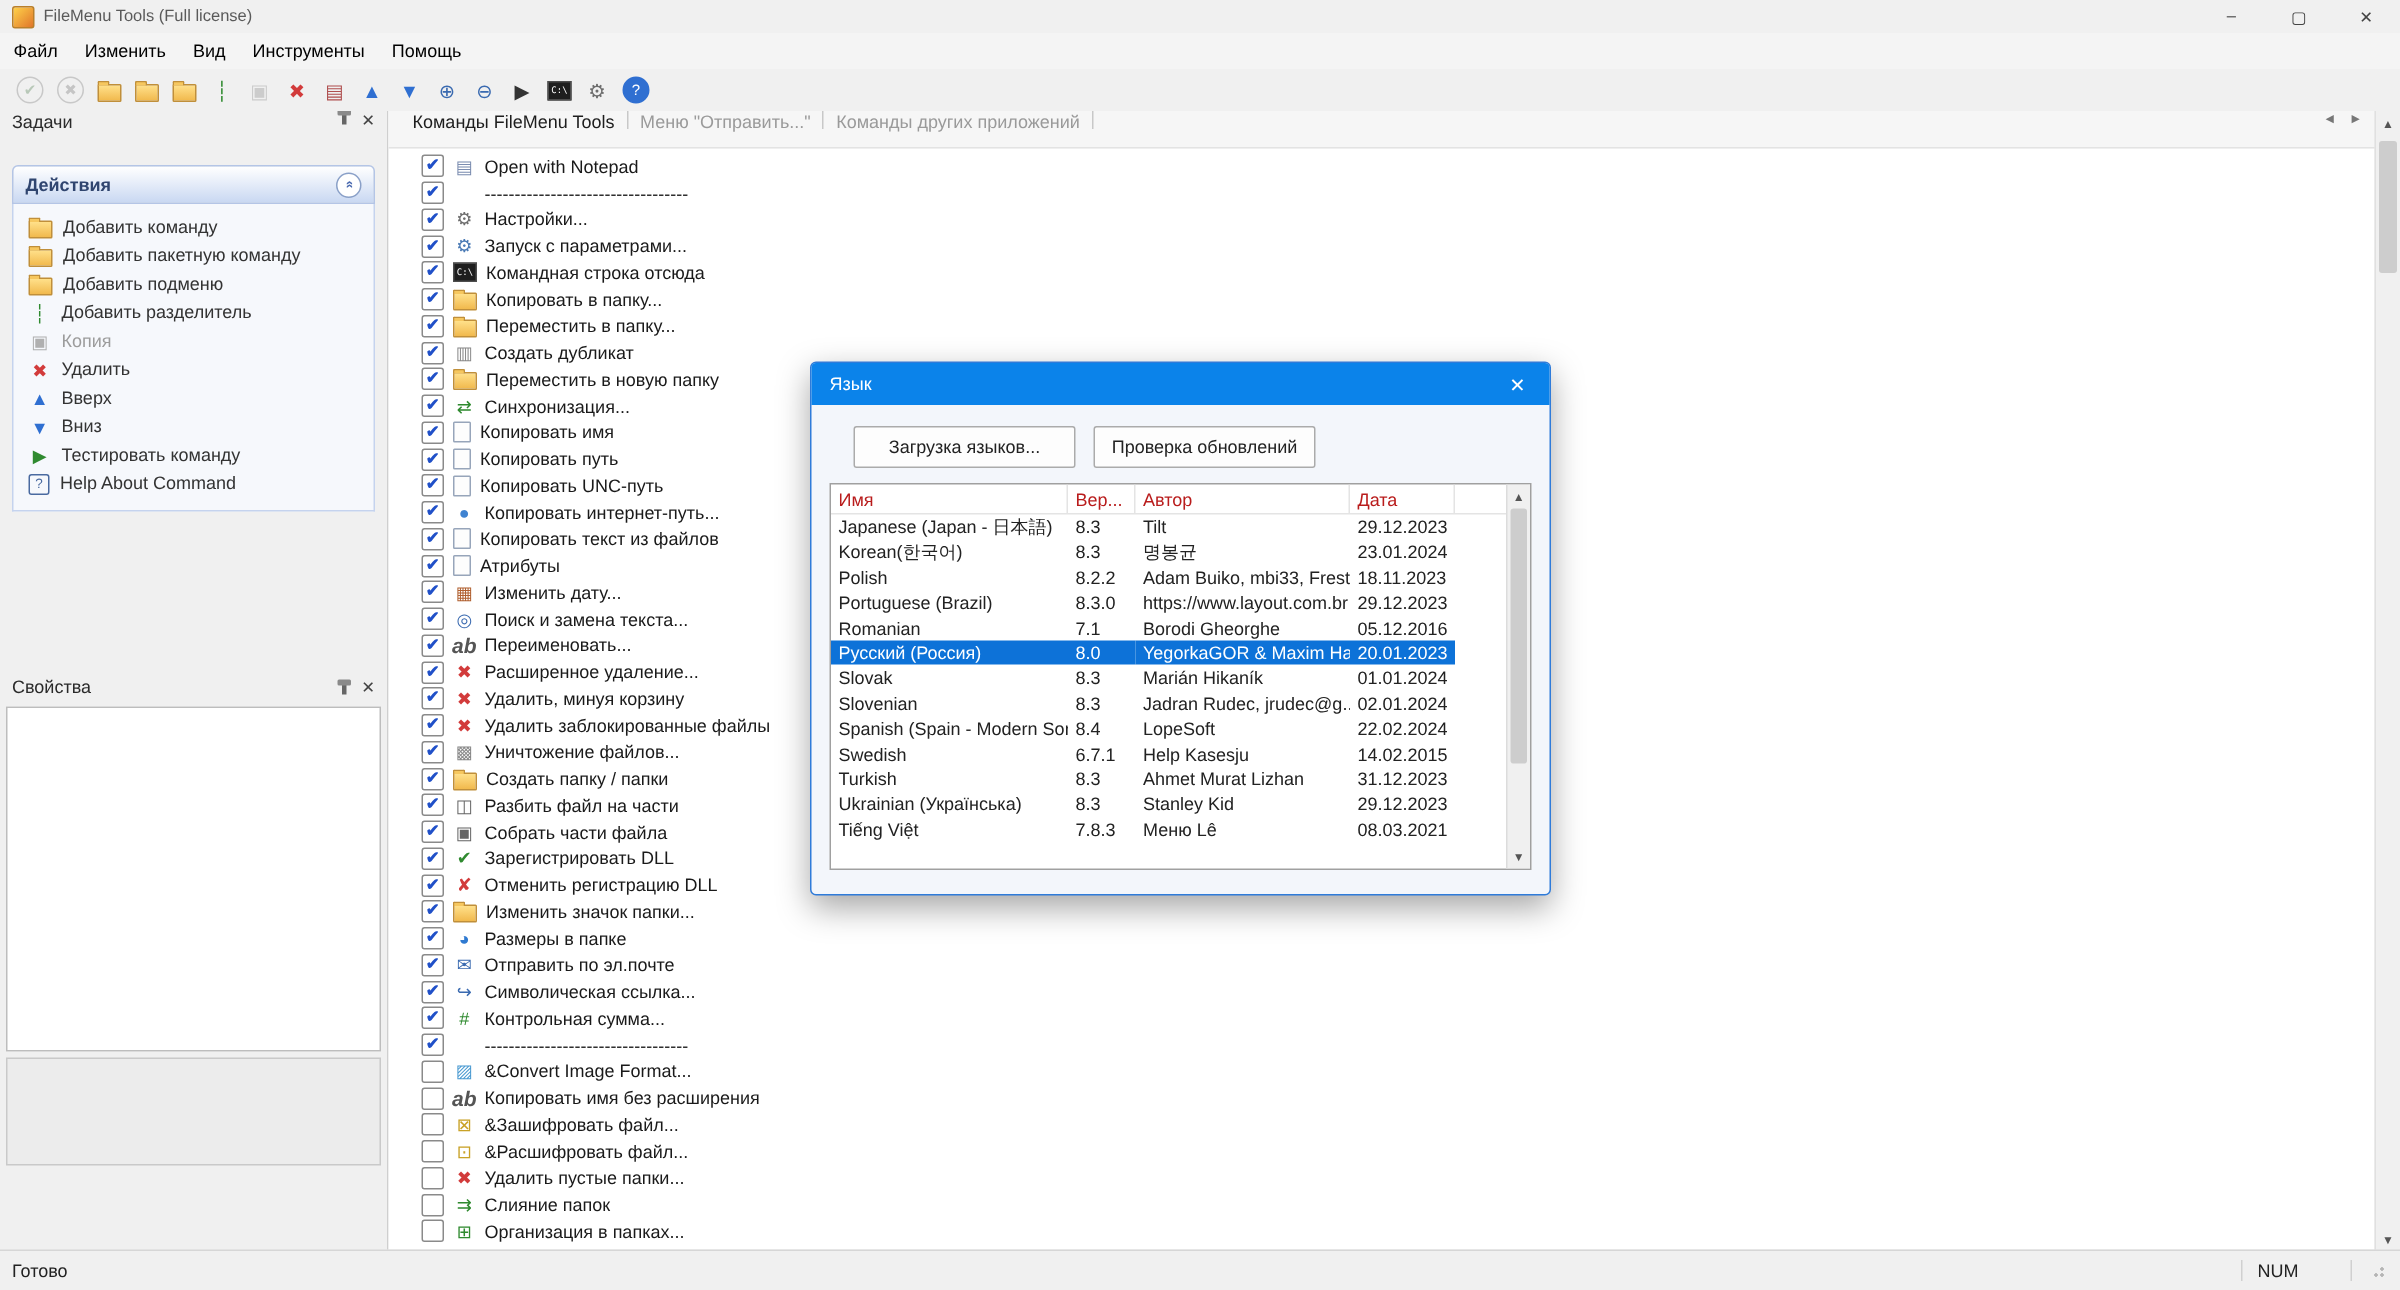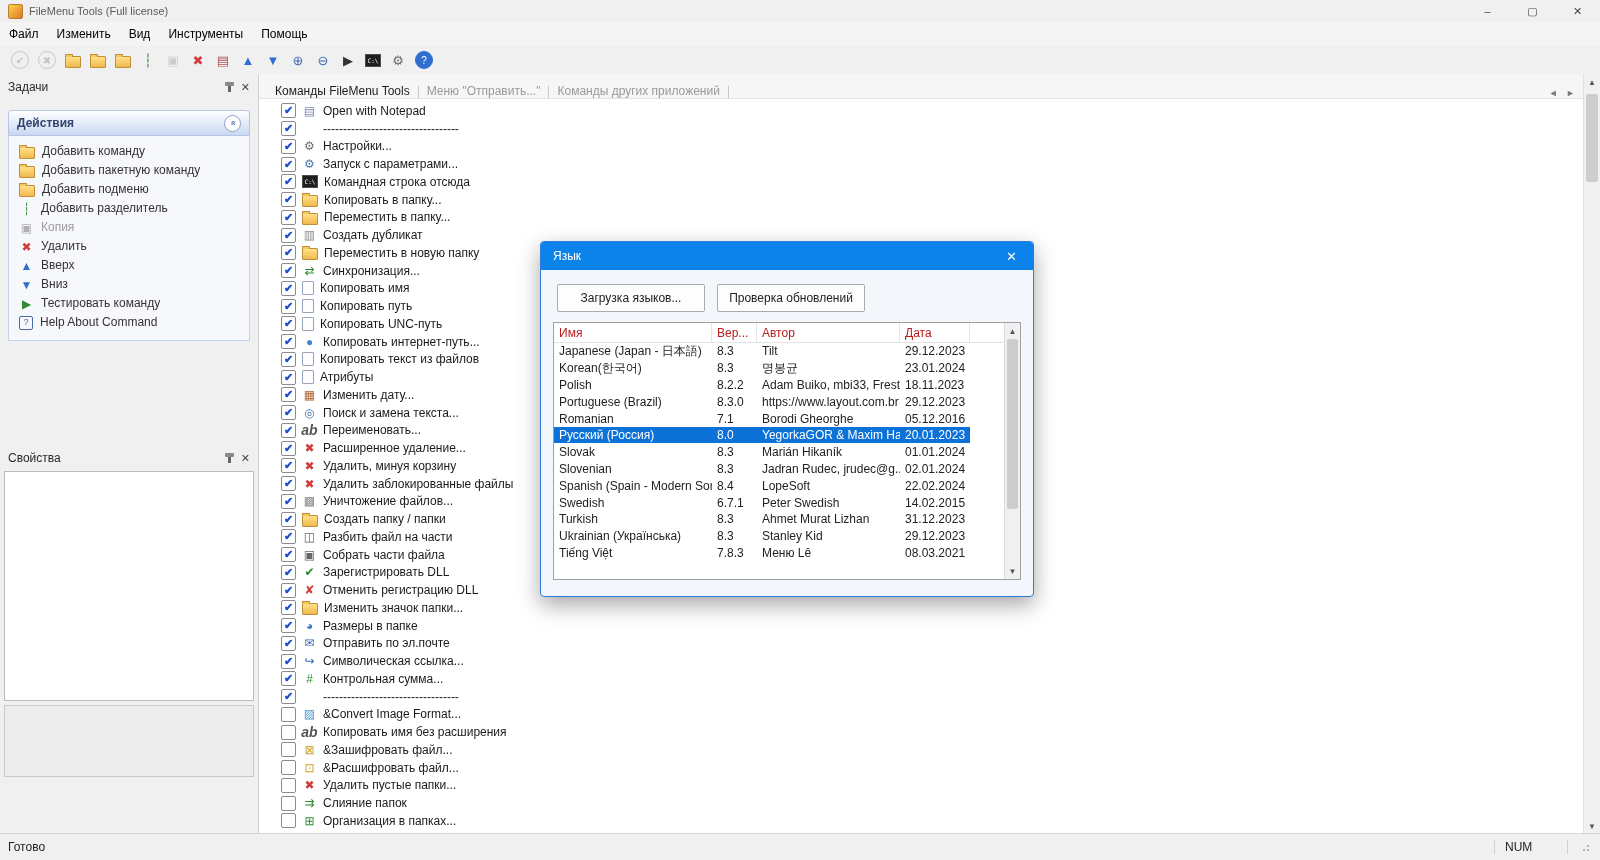--- a/index.html
+++ b/index.html
@@ -36,21 +36,21 @@
   .shape-folder::before{content:"";position:absolute;top:-3px;left:-1px;width:6px;height:2px;
                 background:#f6c75f;border:1px solid #c08f3a;border-bottom:none;border-radius:1px 1px 0 0}
   .shape-page{width:10px;height:12px;background:#fdfdfd;border:1px solid #97a5ba;border-radius:1px;flex:none}
   .shape-cmd{width:14px;height:11px;background:#1e1e1e;border:1px solid #4d4d4d;color:#fff;
              font-size:6px;display:flex;align-items:center;justify-content:center;
              font-family:"DejaVu Sans Mono",monospace;flex:none}
 
   
   .leftpanel{position:absolute;left:0;top:74px;width:258px;bottom:26px;background:#f0f0f0;
              border-right:1px solid #cfcfcf;overflow:hidden}
-  .panel-cap{height:26px;display:flex;align-items:center;padding:0 8px;color:#2a2a2a}
+  .panel-cap{height:26px;display:flex;align-items:flex-start;padding:0 8px;color:#2a2a2a}
   .panel-cap .cap-title{margin-right:auto}
   .pin{width:3px;height:9px;background:#666;position:relative;margin:0 10px 0 0;flex:none}
   .pin::before{content:"";position:absolute;top:-1px;left:-3px;width:9px;height:4px;background:#8a8a8a;border-radius:1px}
   .x-small{color:#444;font-size:11px;flex:none}
   .taskbox{margin:10px 8px 0 8px}
   .taskbox-hdr{height:24px;background:linear-gradient(#ffffff,#c9d8f2);border:1px solid #b4c5e6;
                border-radius:4px 4px 0 0;display:flex;align-items:center;padding:0 8px;
                font-weight:bold;color:#30456f}
   .taskbox-hdr.solo{border-radius:4px}
   .chev-circle{margin-left:auto;width:15px;height:15px;border-radius:50%;background:#fff;
@@ -61,21 +61,21 @@
   .action-item{display:flex;align-items:center;gap:7px;padding:2px 10px;color:#333;line-height:15px}
   .action-item.disabled{color:#9c9c9c}
   .props-cap{height:18px;display:flex;align-items:center;padding:0 8px;color:#2a2a2a;margin-top:108px}
   .props-cap .cap-title{margin-right:auto}
   .props-box{margin:4px;height:228px;background:#fff;border:1px solid #bdbdbd}
   .props-sub{margin:4px;height:70px;background:#ececec;border:1px solid #c9c9c9}
 
   
   .main{position:absolute;left:259px;top:74px;right:0;bottom:26px;background:#fff}
   .tabstrip{position:absolute;left:0;top:0;right:16px;height:24px;background:#f6f6f6;
-            border-bottom:1px solid #e3e3e3;display:flex;align-items:flex-end;padding-left:8px}
+            border-bottom:1px solid #e3e3e3;display:flex;align-items:flex-start;padding-left:8px}
   .tab{padding:0 8px;color:#9a9a9a;white-space:nowrap}
   .tab.active{color:#1d1d1d}
   .tab-div{width:1px;height:12px;background:#c8c8c8;flex:none}
   .tab-arrows{margin-left:auto;color:#777;font-size:9px;padding-right:6px;letter-spacing:3px}
   .tree{position:absolute;left:0;top:24px;right:16px;bottom:0;overflow:hidden;padding:4px 0 0 22px}
   .tree-row{height:17.75px;display:flex;align-items:center;gap:6px;white-space:nowrap}
   .cb{width:13px;height:13px;background:#fff;border:1px solid #8a8a8a;border-radius:2px;flex:none;
       display:flex;align-items:center;justify-content:center;font-size:11px;color:#2050c8;line-height:1;font-weight:bold}
   .lbl{color:#1a1a1a}
   .vscroll{position:absolute;right:0;top:0;bottom:0;width:16px;background:#f0f0f0;border-left:1px solid #e0e0e0}
@@ -93,21 +93,21 @@
         background:radial-gradient(circle at 2px 8px,#b5b5b5 1px,transparent 1.4px),
                    radial-gradient(circle at 6px 8px,#b5b5b5 1px,transparent 1.4px),
                    radial-gradient(circle at 6px 4px,#b5b5b5 1px,transparent 1.4px)}
 
   
   .dialog{position:absolute;left:540px;top:241px;width:492px;height:354px;background:#f3f6fb;
           border:1px solid #2f7bd9;border-radius:4px;box-shadow:0 8px 22px rgba(0,0,0,.35);z-index:50}
   .dlg-title{height:28px;background:#0b83ea;border-radius:3px 3px 0 0;display:flex;align-items:center;
              padding:0 12px;color:#fff}
   .dlg-close{margin-left:auto;color:#fff;font-size:13px;padding:0 4px}
-  .dlg-btnrow{display:flex;gap:12px;margin:14px 12px 0 16px}
+  .dlg-btnrow{display:flex;gap:12px;margin:14px 12px 0 28px}
   .dlg-btn{width:146px;height:26px;background:#fdfdfd;border:1px solid #ababab;border-radius:2px;
            display:flex;align-items:center;justify-content:center;color:#222}
   .langtable{position:absolute;left:12px;right:12px;top:80px;height:256px;background:#fff;
              border:1px solid #a0a0a0;overflow:hidden}
   .trow,.thead{display:grid;grid-template-columns:158px 45px 143px 70px 1fr;align-items:center}
   .thead{height:19px;border-bottom:1px solid #e4e4e4;color:#b91c1c}
   .thead .tcell{border-right:1px solid #e4e4e4;height:100%;display:flex;align-items:center}
   .trow{height:16.8px}
   .tcell{padding:0 5px;white-space:nowrap;overflow:hidden;line-height:16px}
   .trow.sel .tcell:not(.fill){background:#0d72d8;color:#fff}
@@ -531,21 +531,21 @@
         <div class="trow">
           <div class="tcell">Spanish (Spain - Modern Sort)</div>
           <div class="tcell">8.4</div>
           <div class="tcell">LopeSoft</div>
           <div class="tcell">22.02.2024</div>
           <div class="tcell fill"></div>
         </div>
         <div class="trow">
           <div class="tcell">Swedish</div>
           <div class="tcell">6.7.1</div>
-          <div class="tcell">Peter Swedish</div>
+          <div class="tcell">Help Kasesju</div>
           <div class="tcell">14.02.2015</div>
           <div class="tcell fill"></div>
         </div>
         <div class="trow">
           <div class="tcell">Turkish</div>
           <div class="tcell">8.3</div>
           <div class="tcell">Ahmet Murat Lizhan</div>
           <div class="tcell">31.12.2023</div>
           <div class="tcell fill"></div>
         </div>

